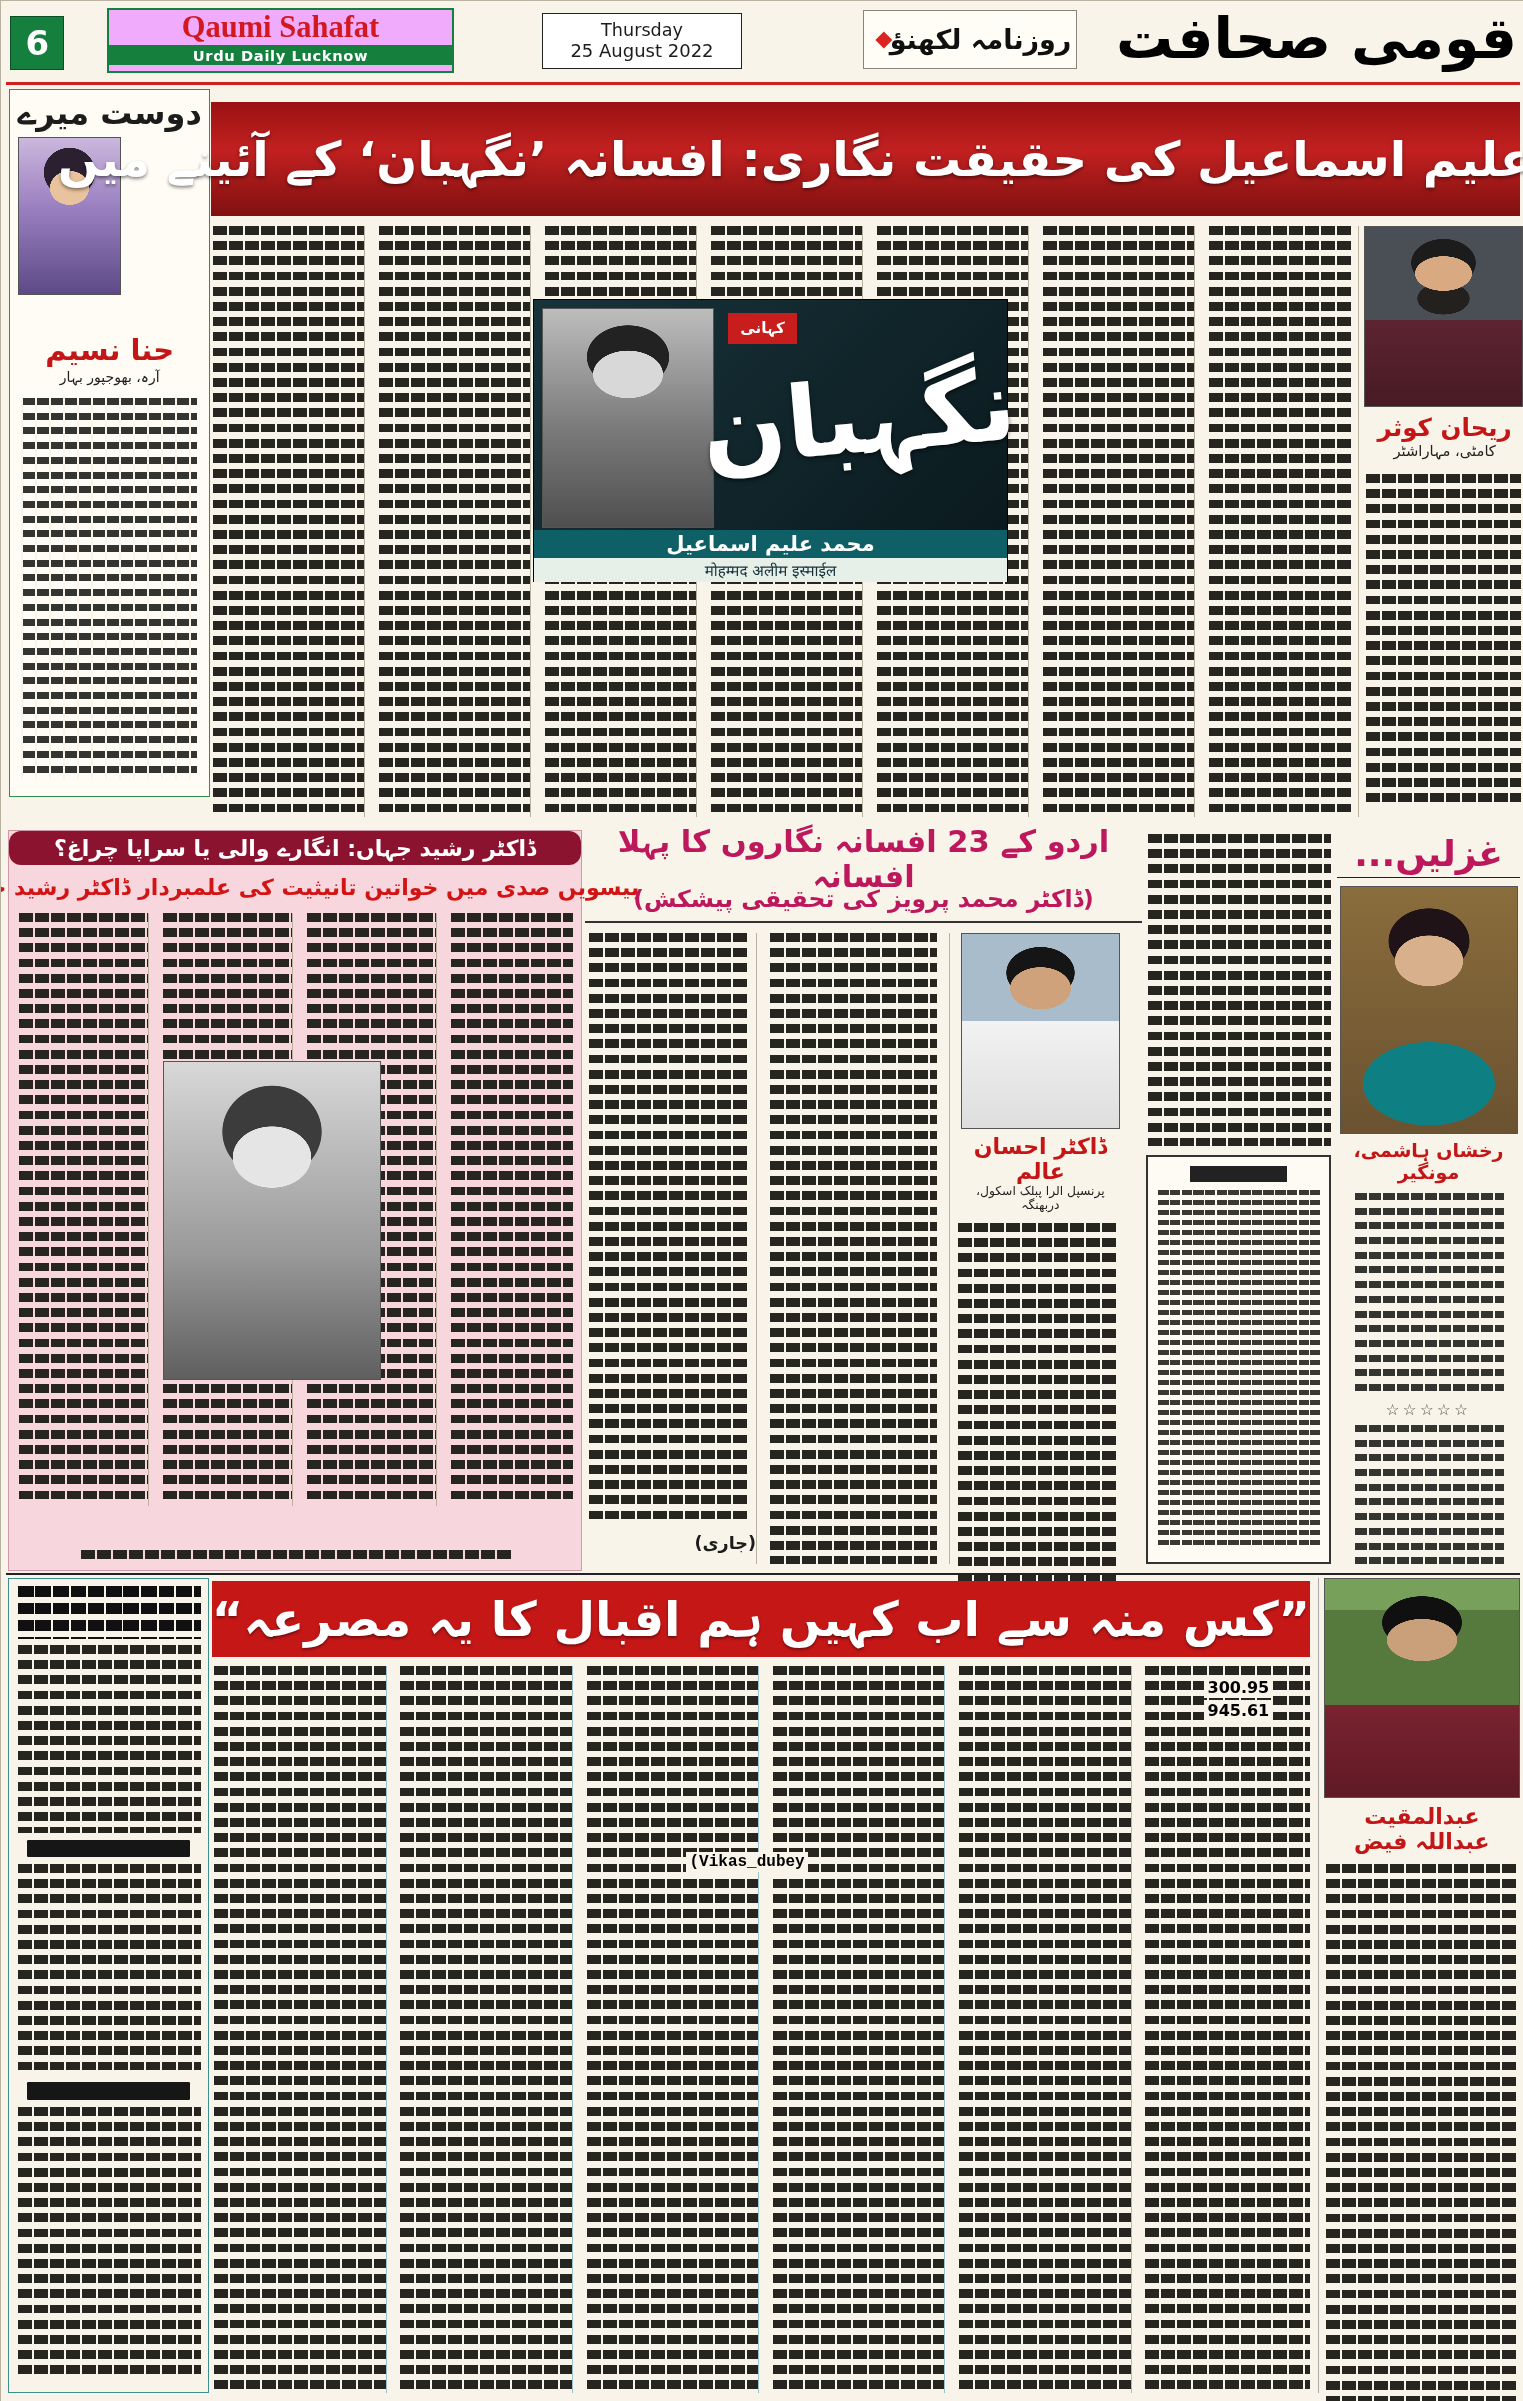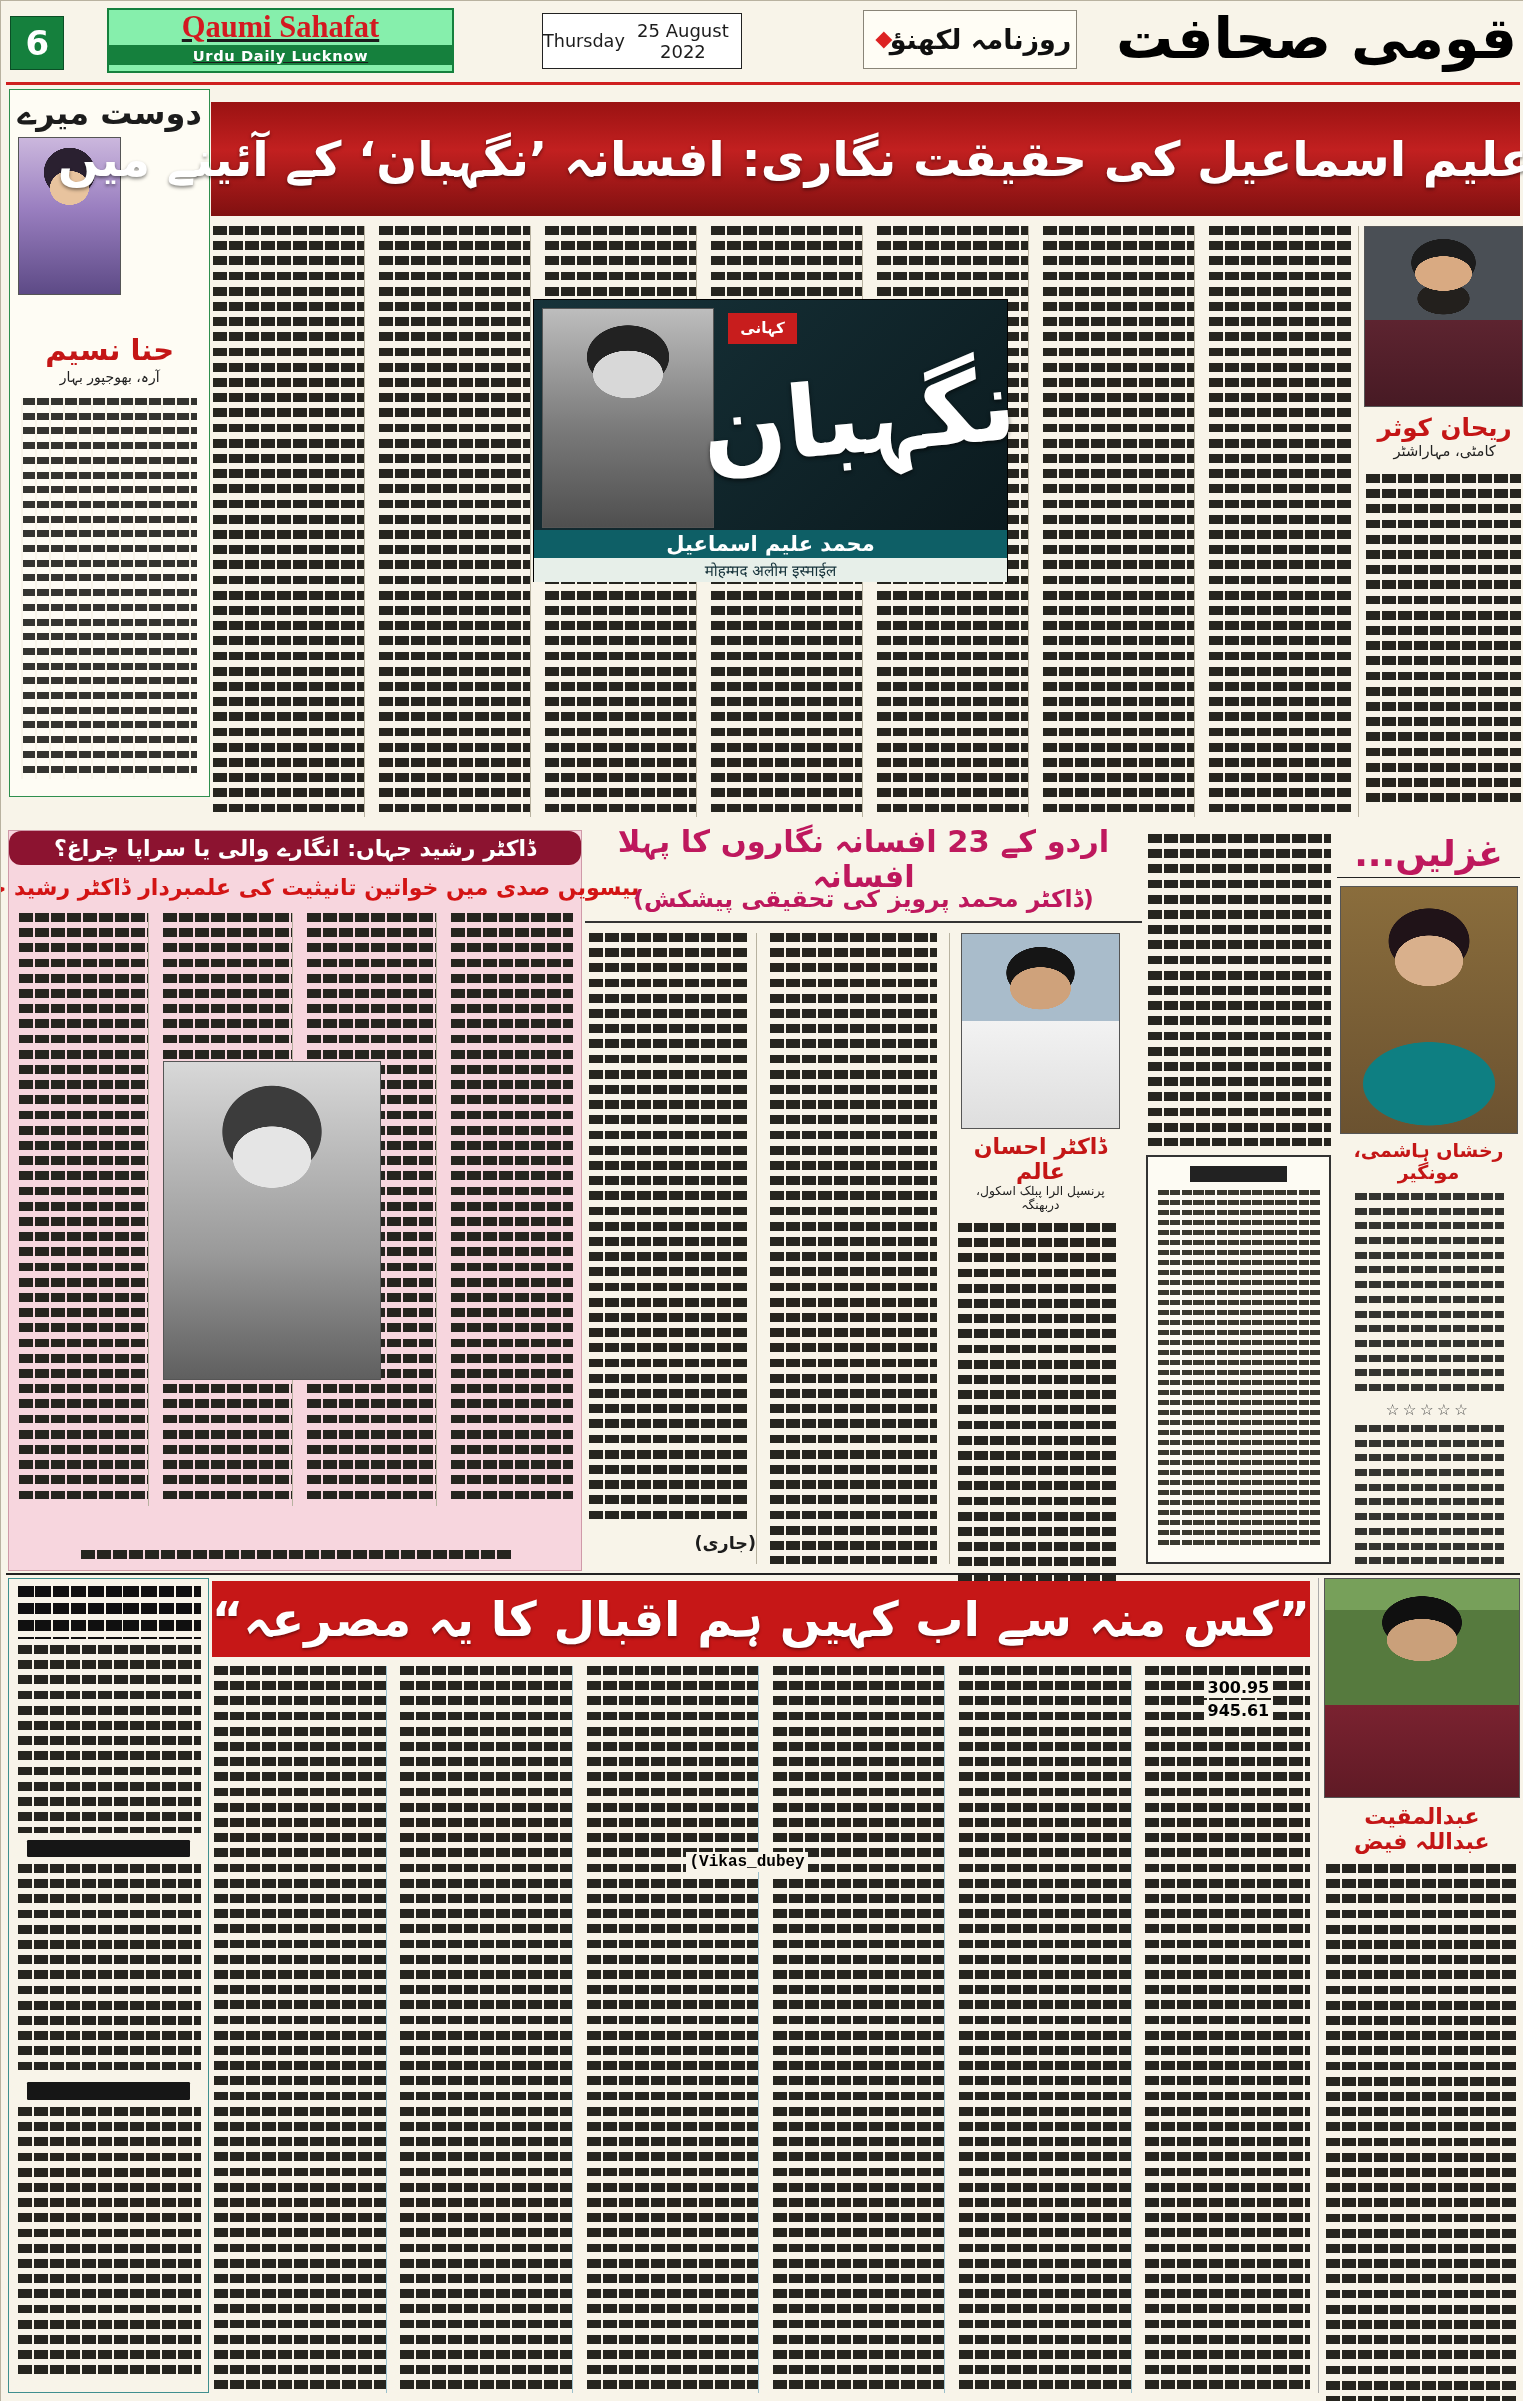--- a/index.html
+++ b/index.html
@@ -5,21 +5,21 @@
   html,body{margin:0;padding:0;background:#d8d2c2;}
   #paper{
     position:relative;width:1524px;height:2401px;margin:0 auto;
     background:#f8f4e9;overflow:hidden;
     font-family:"DejaVu Sans",sans-serif;color:#1c1c1c;
     border:0.6px solid #b9b2a0;
   }
   .abs{position:absolute;}
   .ur{direction:rtl;font-family:"DejaVu Sans",sans-serif;}
   .center{display:flex;align-items:center;justify-content:center;text-align:center;}
-  .col-flex{display:flex;flex-direction:row;}
+  .col-flex{display:flex;flex-direction:column;}
 
   
   .sim{
     --bg:#f8f4e9;
     background-image:
       repeating-linear-gradient(to right, var(--bg) 0 1.8px, rgba(0,0,0,0) 1.8px 16px),
       repeating-linear-gradient(to bottom, #26251f 0 8.8px, rgba(0,0,0,0) 8.8px 15.2px);
   }
   .sim-small{
     --bg:#fdfbf3;
@@ -38,21 +38,21 @@
     --bg:#f8f4e9;
     background-image:
       repeating-linear-gradient(to right, var(--bg) 0 1.8px, rgba(0,0,0,0) 1.8px 17.6px),
       repeating-linear-gradient(to bottom, #101010 0 10.6px, rgba(0,0,0,0) 10.6px 17px);
   }
   .on-pink{--bg:#f7d6de;}
   .subbar{height:17.6px;background:#161616;width:88%;margin:7px auto;border-radius:1.2px;}
 
   
   .numbox{background:#15803d;border:1.8px solid #0b4f26;color:#fff;font-weight:bold;font-size:34px;}
-  .mastbox{border:2.3px double #15803d;background:#86efac;text-decoration:underline;}
+  .mastbox{border:2.3px double #15803d;background:#f0abfc;}
   .mast-title{color:#d31920;font-family:"Liberation Serif",serif;font-weight:bold;font-size:30.5px;line-height:35px;text-align:center;}
   .mast-bar{background:#15803d;color:#fff;font-weight:bold;font-size:14.7px;letter-spacing:0.6px;height:20px;}
   .datebox{border:1.8px solid #222;background:#fff;}
   .callibox{border:1.2px solid #8a8578;background:#fffdf5;}
   .calli-text{font-size:27px;font-weight:bold;color:#101010;}
   .calli-mark{width:11.7px;height:11.7px;background:#d22;transform:rotate(45deg);display:inline-block;margin-left:9.4px;}
   .papername{font-size:57px;font-weight:bold;color:#000;text-align:right;}
   .hdr-rule{background:#cf1f1f;}
 
   

